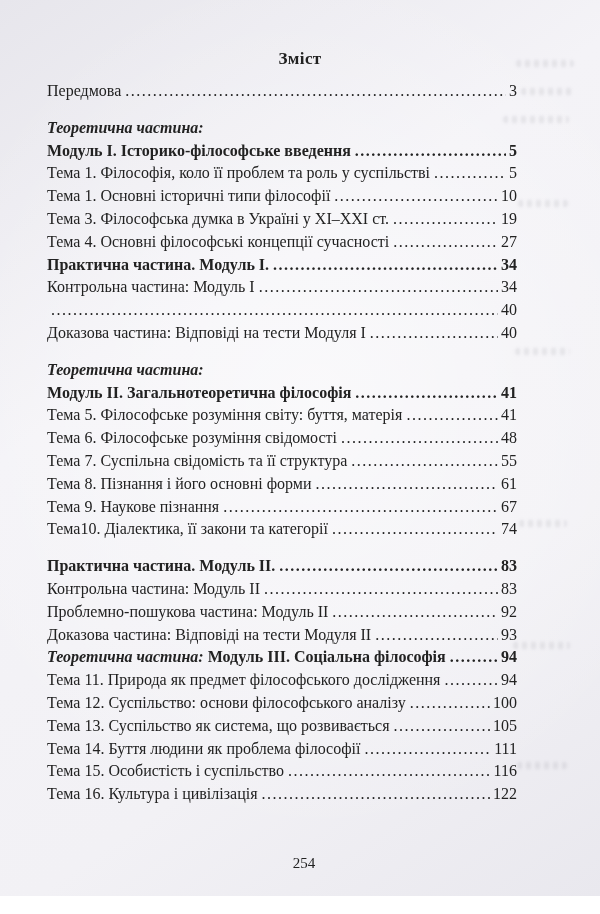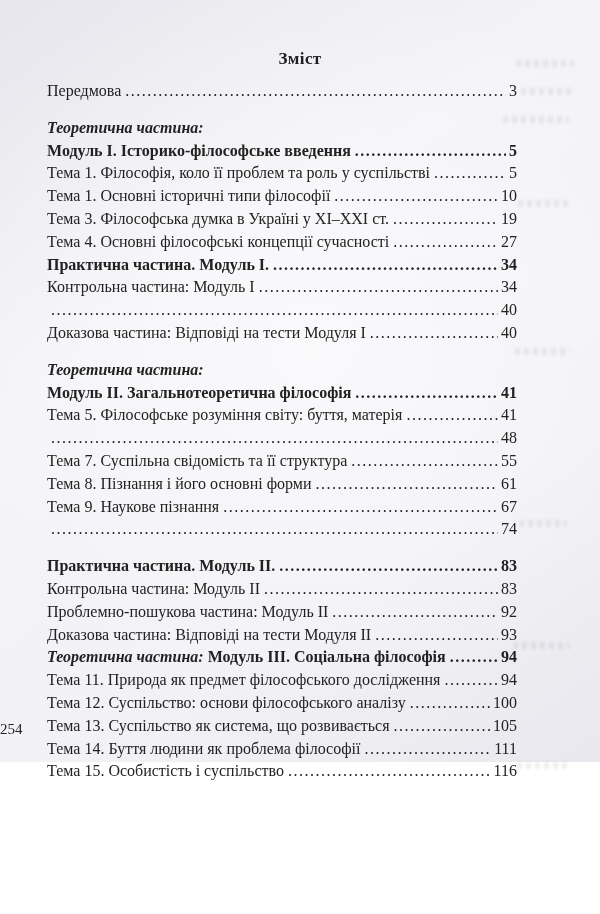--- a/index.html
+++ b/index.html
@@ -5,21 +5,21 @@
   * { margin: 0; padding: 0; box-sizing: border-box; }
   html, body { width: 600px; height: 914px; }
   body {
     font-family: "Liberation Serif", serif;
     color: #222222;
     overflow: hidden;
   }
   .page {
     position: relative;
     width: 600px;
-    height: 762px;
+    height: 896px;
     background:
       radial-gradient(95% 70% at 52% 45%, rgba(255,255,255,0.55), rgba(255,255,255,0) 70%),
       linear-gradient(145deg, #e7e6ec 0%, #f4f3f7 35%, #f2f1f5 70%, #e9e8ee 100%);
     font-family: Liberation Serif, serif;
   }
   .page-title {
     position: absolute;
     top: 49px;
     left: 0;
     width: 100%;
@@ -57,21 +57,23 @@
     content: "...................................................................................................................................";
     letter-spacing: 1.5px;
   }
   .entry.no-page .dots::after { content: ""; }
   .page-num { white-space: nowrap; }
   .footer-page {
     position: absolute;
     left: 0;
     bottom: 24px;
     width: 100%;
+    text-align: center;
     font-size: 15px;
+    padding-left: 8px;
   }
   .smudge {
     position: absolute;
     height: 7px;
     border-radius: 3px;
     filter: blur(1.5px);
     background: repeating-linear-gradient(90deg,
       rgba(95,95,110,0.11) 0 5px,
       rgba(95,95,110,0) 5px 9px);
   }
@@ -185,20 +187,21 @@
 
   <div class="entry style-normal">
     <span class="prefix"></span>
     <span class="label">Тема 5. Філософське розуміння світу: буття, матерія</span>
     <span class="dots"></span>
     <span class="page-num">41</span>
   </div>
 
   <div class="entry style-normal">
     <span class="prefix"></span>
+    <span class="label">Тема 6. Філософське розуміння свідомості</span>
     <span class="dots"></span>
     <span class="page-num">48</span>
   </div>
 
   <div class="entry style-normal">
     <span class="prefix"></span>
     <span class="label">Тема 7. Суспільна свідомість та її структура</span>
     <span class="dots"></span>
     <span class="page-num">55</span>
   </div>
@@ -212,20 +215,21 @@
 
   <div class="entry style-normal">
     <span class="prefix"></span>
     <span class="label">Тема 9. Наукове пізнання</span>
     <span class="dots"></span>
     <span class="page-num">67</span>
   </div>
 
   <div class="entry style-normal">
     <span class="prefix"></span>
+    <span class="label">Тема10. Діалектика, її закони та категорії</span>
     <span class="dots"></span>
     <span class="page-num">74</span>
   </div>
 
   <div class="entry style-bold gap-large">
     <span class="prefix"></span>
     <span class="label">Практична частина. Модуль ІІ.</span>
     <span class="dots"></span>
     <span class="page-num">83</span>
   </div>
@@ -286,16 +290,22 @@
     <span class="page-num">111</span>
   </div>
 
   <div class="entry style-normal">
     <span class="prefix"></span>
     <span class="label">Тема 15. Особистість і суспільство</span>
     <span class="dots"></span>
     <span class="page-num">116</span>
   </div>
 
+  <div class="entry style-normal">
+    <span class="prefix"></span>
+    <span class="label">Тема 16. Культура і цивілізація</span>
+    <span class="dots"></span>
+    <span class="page-num">122</span>
+  </div>
 </div>
 
   <div class="footer-page">254</div>
 </div>
 
 </body></html>

